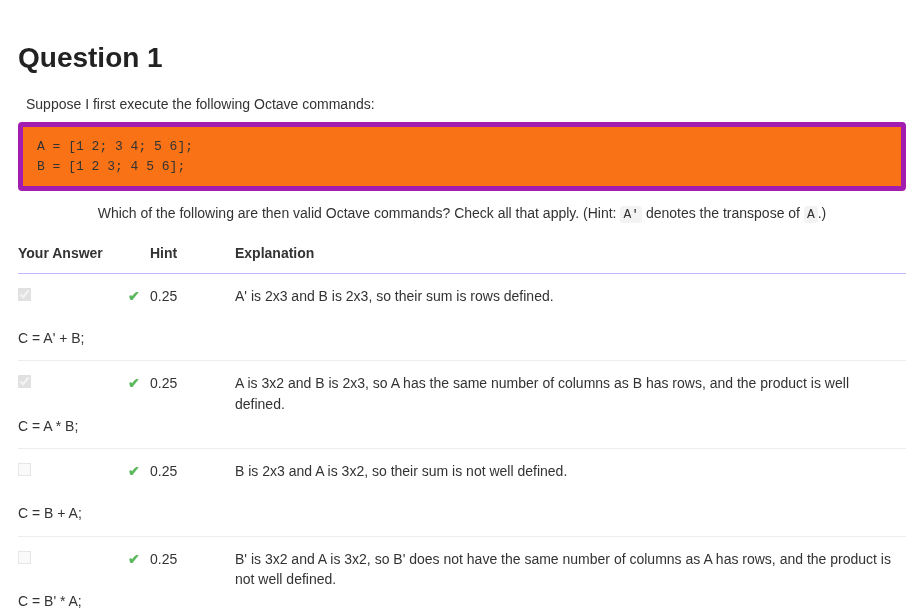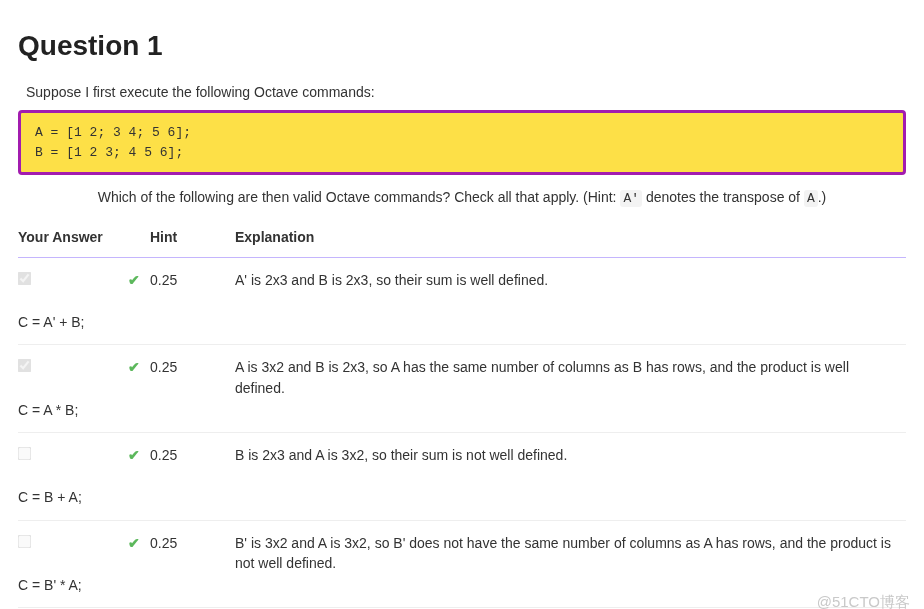--- a/index.html
+++ b/index.html
@@ -9,31 +9,31 @@
     font-family: "Helvetica Neue", Helvetica, Arial, sans-serif;
     font-size: 14px;
     color: #333;
     background: #fff;
     width: 924px;
     position: relative;
   }
   h2.qtitle {
     font-size: 28px;
     font-weight: bold;
-    margin: 12px 0 22px 0;
+    margin: 24px 0 22px 0;
     color: #222;
   }
   p.prompt {
     margin: 0 0 10px 8px;
     color: #333;
     font-size: 14px;
   }
   pre.codebox {
-    background: #fde047;
-    border: 3px solid #a21caf;
+    background: #f97316;
+    border: 5px solid #a21caf;
     border-radius: 4px;
     padding: 10px 14px;
     font-family: Menlo, Monaco, Consolas, "Courier New", monospace;
     font-size: 13px;
     line-height: 1.5;
     margin: 0 0 14px 0;
     white-space: pre;
     color: #333;
   }
   p.subprompt {
@@ -133,21 +133,21 @@
       <th></th>
       <th>Hint</th>
       <th>Explanation</th>
     </tr>
   </thead>
   <tbody id="rows-body">
       <tr>
         <td><input type="checkbox" disabled="" checked="" style=""><span class="ans-text">C = A' + B;</span></td>
         <td><span class="check-icon">✔</span></td>
         <td>0.25</td>
-        <td>A' is 2x3 and B is 2x3, so their sum is well defined.</td>
+        <td>A' is 2x3 and B is 2x3, so their sum is rows defined.</td>
       </tr>
       <tr>
         <td><input type="checkbox" disabled="" checked="" style=""><span class="ans-text">C = A * B;</span></td>
         <td><span class="check-icon">✔</span></td>
         <td>0.25</td>
         <td>A is 3x2 and B is 2x3, so A has the same number of columns as B has rows, and the product is well defined.</td>
       </tr>
       <tr>
         <td><input type="checkbox" disabled="" style=""><span class="ans-text">C = B + A;</span></td>
         <td><span class="check-icon">✔</span></td>

